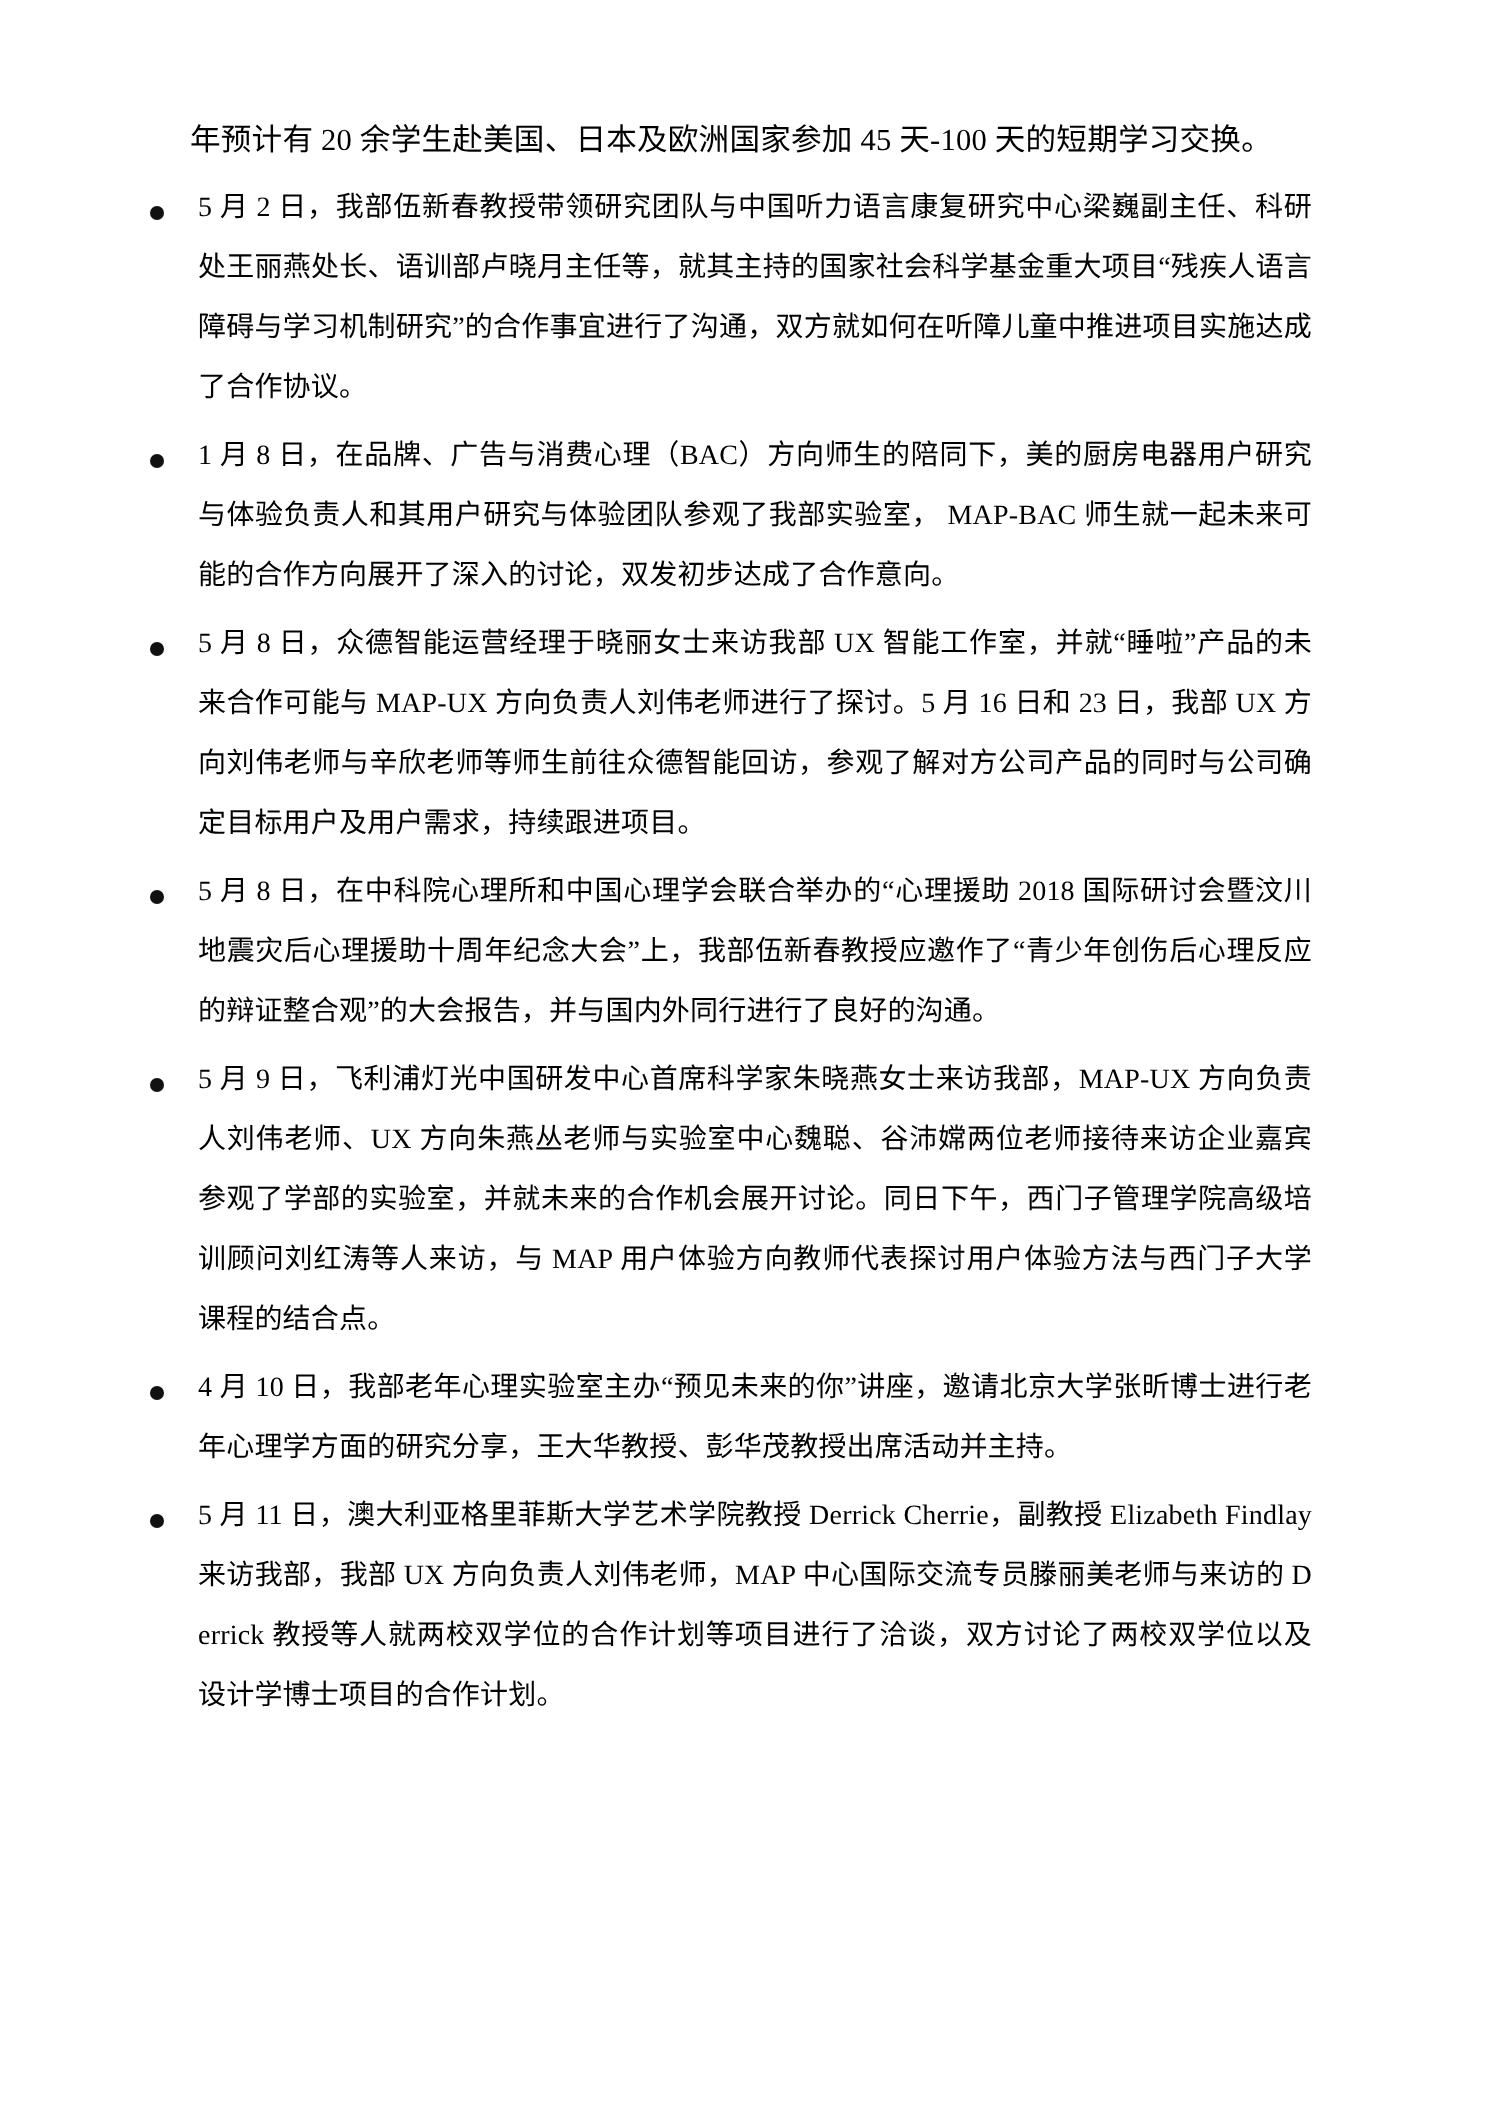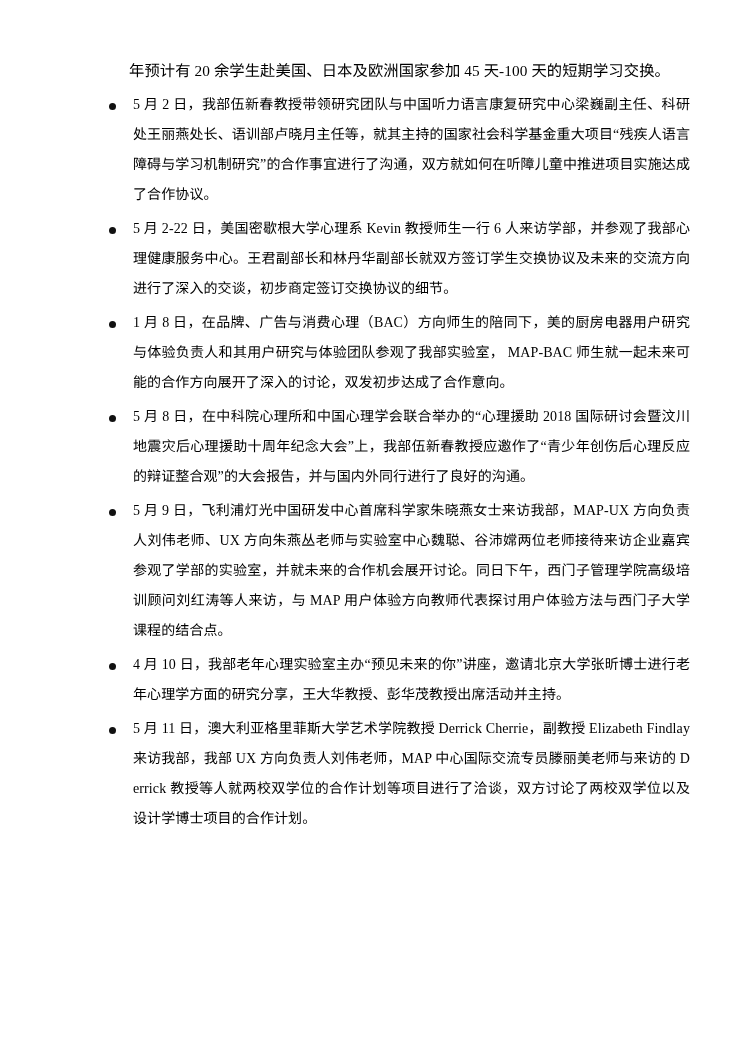--- a/index.html
+++ b/index.html
@@ -16,21 +16,21 @@
     color: #000000;
     -webkit-font-smoothing: antialiased;
   }
 
   .page {
     position: relative;
     width: 750px;
     height: 1060px;
     background: #ffffff;
     box-sizing: border-box;
-    padding: 56px 88px 0 98px;
+    padding: 56px 88px 0 64px;
   }
 
   .doc-body {
     width: 596px;
   }
 
   
   .cont-para {
     margin: 0 0 0 31px;
     font-size: 15.3px;
@@ -81,25 +81,25 @@
 
     <p class="cont-para">年预计有 20 余学生赴美国、日本及欧洲国家参加 45 天-100 天的短期学习交换。</p>
 
     <ul class="bullet-list">
       <li>
         <span class="marker"></span>
         <span class="entry-text">5 月 2 日，我部伍新春教授带领研究团队与中国听力语言康复研究中心梁巍副主任、科研处王丽燕处长、语训部卢晓月主任等，就其主持的国家社会科学基金重大项目“残疾人语言障碍与学习机制研究”的合作事宜进行了沟通，双方就如何在听障儿童中推进项目实施达成了合作协议。</span>
       </li>
       <li>
         <span class="marker"></span>
-        <span class="entry-text">5 月 2-22 日，美国密歇根大学心理系 Kevin 教授师生一行 6 人来访学部，并参观了我部心理健康服务中心。王君副部长和林丹华副部长就双方签订学生交换协议及未来的交流方向进行了深入的交谈，初步商定签订交换协议的细节。</span>
+        <span class="entry-text">1 月 8 日，在品牌、广告与消费心理（BAC）方向师生的陪同下，美的厨房电器用户研究与体验负责人和其用户研究与体验团队参观了我部实验室， MAP-BAC 师生就一起未来可能的合作方向展开了深入的讨论，双发初步达成了合作意向。</span>
       </li>
       <li>
         <span class="marker"></span>
-        <span class="entry-text">1 月 8 日，在品牌、广告与消费心理（BAC）方向师生的陪同下，美的厨房电器用户研究与体验负责人和其用户研究与体验团队参观了我部实验室， MAP-BAC 师生就一起未来可能的合作方向展开了深入的讨论，双发初步达成了合作意向。</span>
+        <span class="entry-text">5 月 8 日，众德智能运营经理于晓丽女士来访我部 UX 智能工作室，并就“睡啦”产品的未来合作可能与 MAP-UX 方向负责人刘伟老师进行了探讨。5 月 16 日和 23 日，我部 UX 方向刘伟老师与辛欣老师等师生前往众德智能回访，参观了解对方公司产品的同时与公司确定目标用户及用户需求，持续跟进项目。</span>
       </li>
       <li>
         <span class="marker"></span>
         <span class="entry-text">5 月 8 日，在中科院心理所和中国心理学会联合举办的“心理援助 2018 国际研讨会暨汶川地震灾后心理援助十周年纪念大会”上，我部伍新春教授应邀作了“青少年创伤后心理反应的辩证整合观”的大会报告，并与国内外同行进行了良好的沟通。</span>
       </li>
       <li>
         <span class="marker"></span>
         <span class="entry-text">5 月 9 日，飞利浦灯光中国研发中心首席科学家朱晓燕女士来访我部，MAP-UX 方向负责人刘伟老师、UX 方向朱燕丛老师与实验室中心魏聪、谷沛嫦两位老师接待来访企业嘉宾参观了学部的实验室，并就未来的合作机会展开讨论。同日下午，西门子管理学院高级培训顾问刘红涛等人来访，与 MAP 用户体验方向教师代表探讨用户体验方法与西门子大学课程的结合点。</span>
       </li>
       <li>

